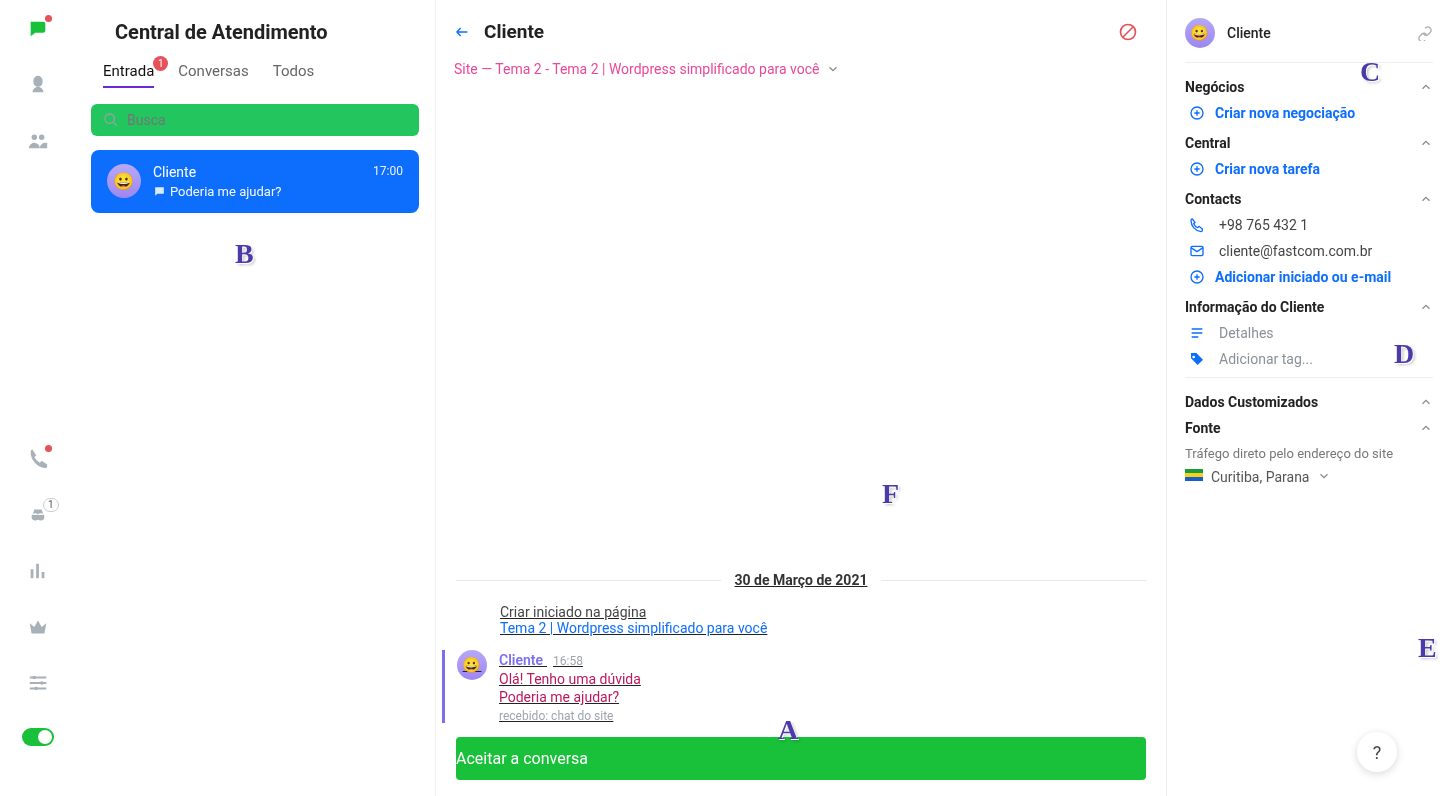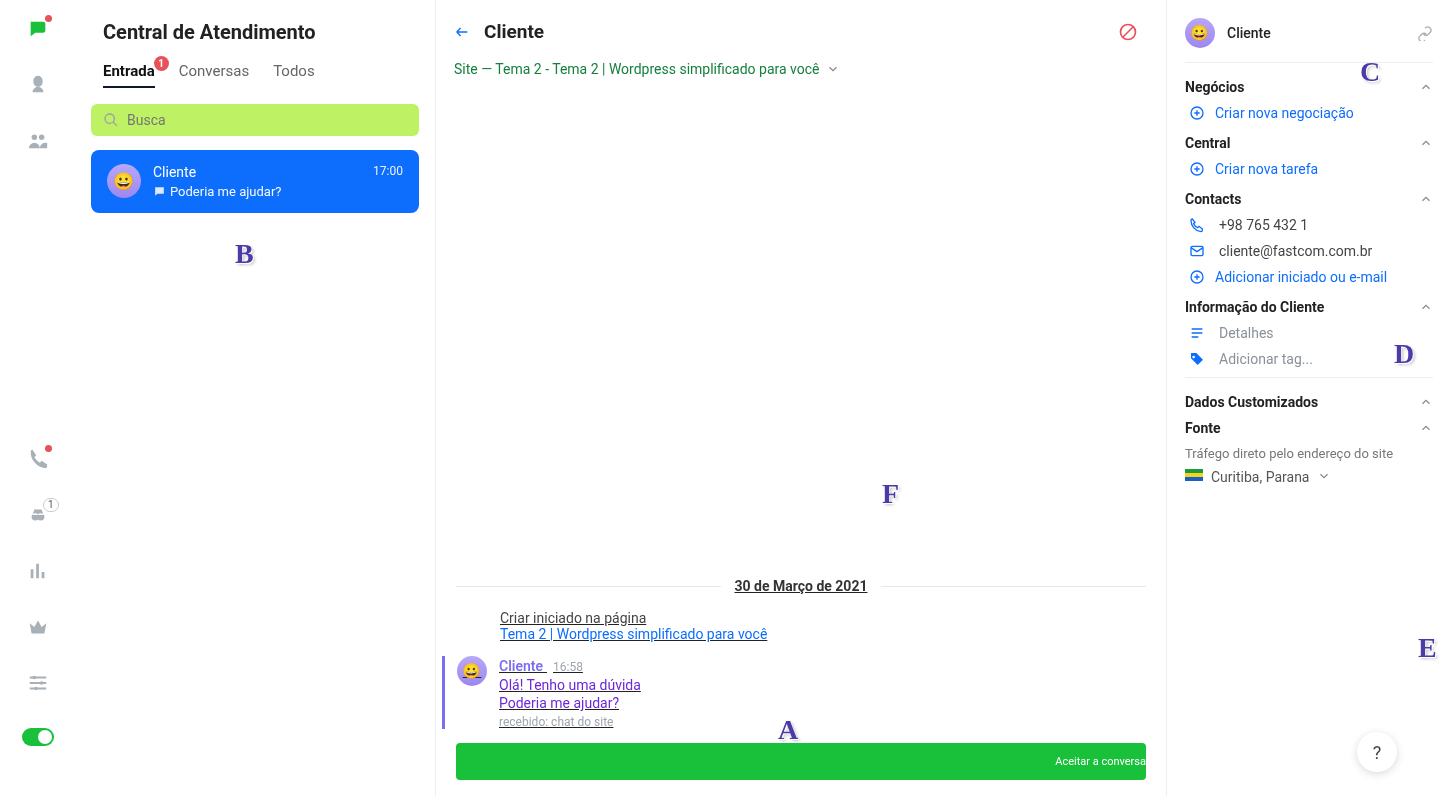--- a/index.html
+++ b/index.html
@@ -9,68 +9,68 @@
 .iconbar .spacer { flex:1; }
 .icon-dot { position:relative; }
 .icon-dot::after { content:""; position:absolute; top:-3px; right:-3px; width:7px; height:7px; background:#e7515a; border-radius:50%; }
 .icon-badge { position:absolute; top:-6px; right:-10px; background:#fff; border:1px solid #ccc; color:#555; font-size:10px; border-radius:8px; padding:0 4px; line-height:12px;}
 .svgicon { width:22px; height:22px; fill:#a8b0b8; }
 .logo svg { fill:#18c139; }
 .toggle { width:32px; height:18px; background:#18c139; border-radius:10px; position:relative; }
 .toggle::after { content:""; position:absolute; right:2px; top:2px; width:14px; height:14px; background:#fff; border-radius:50%; }
 
 .inbox { width:360px; padding:20px 16px 0 16px; }
-.inbox h1 { font-size:20px; font-weight:700; margin-bottom:18px; margin-left:12px;}
+.inbox h1 { font-size:20px; font-weight:700; margin-bottom:18px; margin-left:24px;}
 .tabs { display:flex; gap:24px; margin-bottom:16px; margin-left:12px;}
 .tab { font-size:15px; color:#666; padding-bottom:6px; cursor:pointer; position:relative;}
-.tab.active { color:#111; font-weight:700; border-bottom:2px solid #0f172a; }
+.tab.active { color:#111; font-weight:400; border-bottom:2px solid #6d28d9; }
 .tab .count { position:absolute; top:-6px; right:-14px; background:#e7515a; color:#fff; font-size:10px; width:15px; height:15px; border-radius:50%; display:flex; align-items:center; justify-content:center;}
-.search { display:flex; align-items:center; background:#bef264; border-radius:6px; padding:8px 12px; gap:8px; margin-bottom:14px;}
+.search { display:flex; align-items:center; background:#22c55e; border-radius:6px; padding:8px 12px; gap:8px; margin-bottom:14px;}
 .search input { border:none; background:transparent; outline:none; font-size:14px; color:#555; flex:1;}
 .chatitem { background:#0d6efd; color:#fff; border-radius:8px; padding:14px 16px; display:flex; gap:12px;}
 .avatar { width:34px; height:34px; border-radius:50%; background:linear-gradient(#b6a8f8,#9d87f0); display:flex; align-items:center; justify-content:center; font-size:17px;}
 .chatitem .body { flex:1; }
 .chatitem .row1 { display:flex; justify-content:space-between; font-size:14px; }
 .chatitem .row2 { font-size:13px; opacity:.95; margin-top:4px; display:flex; align-items:center; gap:4px;}
 .chatitem .row2 svg{width:13px;height:13px;fill:#fff;opacity:.9;}
 
 .conv { flex:1; display:flex; flex-direction:column; border-left:1px solid #eee; }
 .conv-head { padding:20px 28px 12px 18px; }
 .conv-head .line1 { display:flex; align-items:center; gap:14px; }
 .conv-head .line1 h2 { font-size:19px; font-weight:700; }
 .conv-head .line1 .spacer{flex:1;}
-.breadcrumb { color:#15803d; font-size:14px; margin-top:18px; display:flex; align-items:center; gap:6px;text-align:center;}
+.breadcrumb { color:#ec4899; font-size:14px; margin-top:18px; display:flex; align-items:center; gap:6px;text-align:center;}
 .conv-body { flex:1; display:flex; flex-direction:column; justify-content:flex-end; padding:0 20px 14px 20px; overflow:auto; position:relative;text-decoration:underline;}
 .datebar { display:flex; align-items:center; gap:14px; margin:16px 0;}
 .datebar::before,.datebar::after{content:"";flex:1;height:1px;background:#e6e8ea;}
 .datebar span{ font-size:14px; font-weight:700; color:#333;}
 .sysmsg { margin-left:44px; font-size:14px; color:#444; margin-bottom:14px;}
 .sysmsg a{ color:#0d6efd; text-decoration:none;}
 .msg { display:flex; gap:12px; border-left:3px solid #7a6ff0; padding-left:12px; margin-left:-14px;}
 .msg .avatar{width:30px;height:30px;font-size:15px;}
 .msg .name{ color:#7a6ff0; font-weight:600; font-size:14px; }
 .msg .time{ color:#9ea5ad; font-size:12px; margin-left:6px;}
-.msg .text{ font-size:14px; color:#6d28d9; margin-top:2px;}
+.msg .text{ font-size:14px; color:#be185d; margin-top:2px;}
 .msg .meta{ font-size:12px; color:#9ea5ad; margin-top:4px;}
 .actions { display:flex; gap:14px; padding:0 20px 16px 20px;}
-.btn { flex:1; text-align:right; padding:12px 0; border-radius:4px; font-size:11px; cursor:pointer;}
+.btn { flex:1; text-align:left; padding:12px 0; border-radius:4px; font-size:16px; cursor:pointer;}
 .btn.accept{ background:#18c139; color:#fff;}
 .btn.reject{ background:#f3f4f6; color:#333;}
 
 .details { width:285px; border-left:1px solid #eee; padding:18px 18px 18px 18px; font-size:14px; overflow:auto;}
 .details .client { display:flex; align-items:center; gap:12px; margin-bottom:14px;}
 .details .client .spacer{flex:1;}
 .details .oper { display:flex; gap:12px; align-items:center; margin-bottom:18px;}
 .details .oper .placeholder-av{width:30px;height:30px;border-radius:50%;background:#f2f3f5;display:flex;align-items:center;justify-content:center;}
 .details .oper .label{ font-size:12px; color:#8a9199;}
 .details .oper .value{ font-size:14px; color:#222; display:flex; align-items:center; gap:4px;}
 .sep{ border:none; border-top:1px solid #eee; margin:10px 0 16px 0;}
 .section-head{ display:flex; align-items:center; font-weight:700; font-size:14px; margin-bottom:10px;}
 .section-head .spacer{flex:1;}
-.linklike{ color:#0d6efd; display:flex; align-items:center; gap:10px; font-size:14px; margin:6px 0 14px 4px; cursor:pointer;}
+.linklike{ color:#0d6efd; display:flex; align-items:center; gap:10px; font-size:14px; margin:6px 0 14px 4px; cursor:pointer;font-weight:bold;}
 .contact-row{ display:flex; align-items:center; gap:14px; margin:8px 0 10px 4px; color:#444;}
 .info-row{ display:flex; align-items:center; gap:14px; margin:8px 0 10px 4px; color:#8a9199;}
 .src{ color:#777; font-size:13px; margin:4px 0;}
 .loc{ display:flex; align-items:flex-start; gap:8px; margin-top:8px; color:#555;}
 .flag{width:18px;height:12px;display:inline-block;background:linear-gradient(#1a9c3d 33%, #f6d21c 33% 66%, #1a5fc4 66%);}
 .help { position:fixed; bottom:24px; right:54px; width:40px; height:40px; border-radius:50%; background:#fff; box-shadow:0 2px 8px rgba(0,0,0,.15); display:flex; align-items:center; justify-content:center; font-size:18px; color:#444; cursor:pointer;}
 .annot{ position:absolute; font-family:Georgia,serif; font-size:28px; font-weight:900; color:#4b3aa8; text-shadow:1px 1px 0 #fff,2px 2px 3px rgba(0,0,0,.25); pointer-events:none;}
 .chev{width:14px;height:14px;}
 .chev path{stroke:#888;stroke-width:2;fill:none;}
 .small-svg{width:16px;height:16px;}

